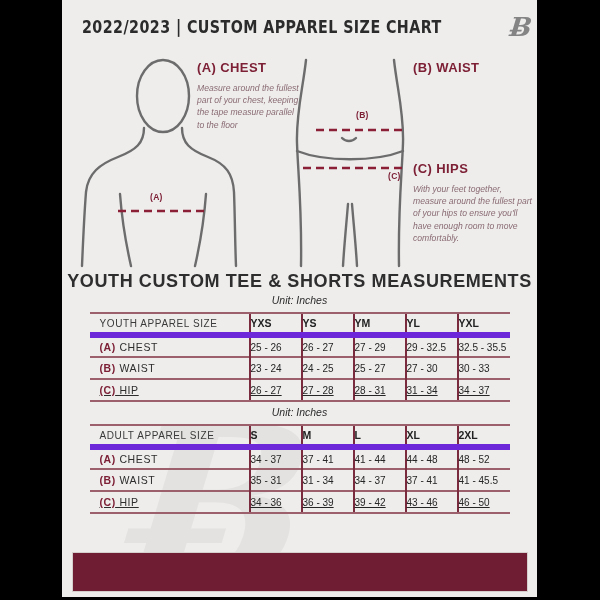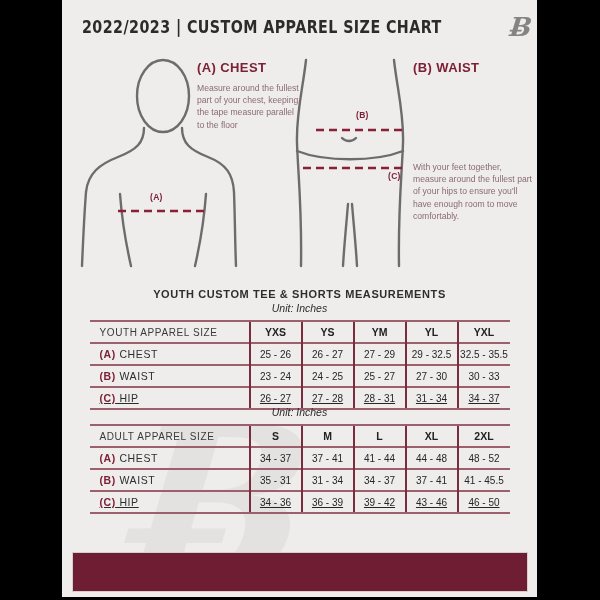--- a/index.html
+++ b/index.html
@@ -44,45 +44,44 @@
   
   .instr { position:absolute; }
   #instr-chest { left:135px; top:60px; width:104px; }
   #instr-waist { left:351px; top:60px; width:114px; }
   #instr-hips  { left:351px; top:161px; width:120px; }
   .instr h3 {
     font-size:13px; font-weight:700; color:#7d2036; letter-spacing:.4px;
     margin-bottom:7px;
   }
   .instr p {
-    font-size:8.6px; color:#8a6b74; line-height:1.42;
+    font-size:8.6px; font-style:italic; color:#8a6b74; line-height:1.42;
     font-weight:500; white-space:pre-line;
   }
   
   .table-block { position:absolute; left:0; width:100%; }
   #youth-block { top:271px; }
   #adult-block { top:404px; }
   .table-title {
-    text-align:center; font-size:11px; font-weight:700; color:#2e2e2e;
+    text-align:center; font-size:18px; font-weight:700; color:#2e2e2e;
     letter-spacing:.6px;
-    margin-top:17px;
   }
   .table-unit {
     text-align:center; font-size:10.5px; font-style:italic; color:#2c2c2c;
     margin-top:2px;
   }
   table.size-table {
     border-collapse:collapse; table-layout:fixed;
     width:420px; margin:6px auto 0 auto;
   }
   .size-table th, .size-table td {
-    height:22px; font-size:10px; color:#262626; text-align:center;
+    height:22px; font-size:10px; color:#262626; text-align:left;
     border-top:2px solid #9c5f6c; vertical-align:middle; padding:0;
   }
-  .size-table tr:last-child th, .size-table tr:last-child td { border-bottom:1px solid #6d28d9; }
+  .size-table tr:last-child th, .size-table tr:last-child td { border-bottom:6px solid #6d28d9; }
   .size-table tbody tr:last-child td { border-bottom:2px solid #9c5f6c;text-decoration:underline; }
   .size-table th + th, .size-table td + td { border-left:2px solid #7b2b3e; }
   .size-table .label-col {
     width:160px; text-align:left; padding-left:10px;
     letter-spacing:.6px; font-weight:400; font-size:10px; color:#3a3a3a;
   }
   .size-table thead .size-col { font-weight:700; font-size:10.5px; color:#222; }
   .size-table tbody .label-col { font-size:10.5px; color:#2d2d2d; }
   .size-table .prefix { color:#7d2036; font-weight:700; }
   
@@ -142,20 +141,21 @@
   </div>
 
   <div class="instr" id="instr-chest">
     <h3>(A) CHEST</h3>
     <p>Measure around the fullest part of your chest, keeping the tape measure parallel to the floor</p>
   </div>
   <div class="instr" id="instr-waist">
     <h3>(B) WAIST</h3>
   </div>
   <div class="instr" id="instr-hips">
+    <h3>(C) HIPS</h3>
     <p>With your feet together, measure around the fullest part of your hips to ensure you'll
 have enough room to move comfortably.</p>
   </div>
 
   <div class="watermark">Ƀ</div>
 
   <div class="table-block" id="youth-block">
     <div class="table-title">YOUTH CUSTOM TEE &amp; SHORTS MEASUREMENTS</div>
     <div class="table-unit">Unit: Inches</div>
     <table class="size-table">

